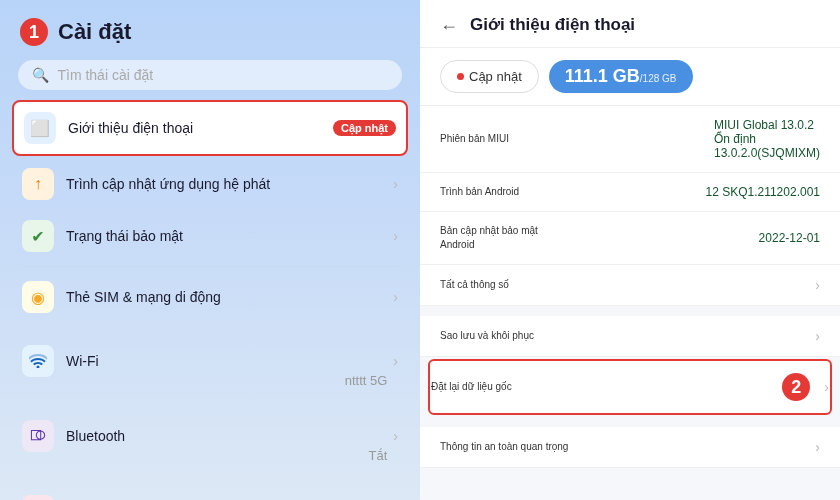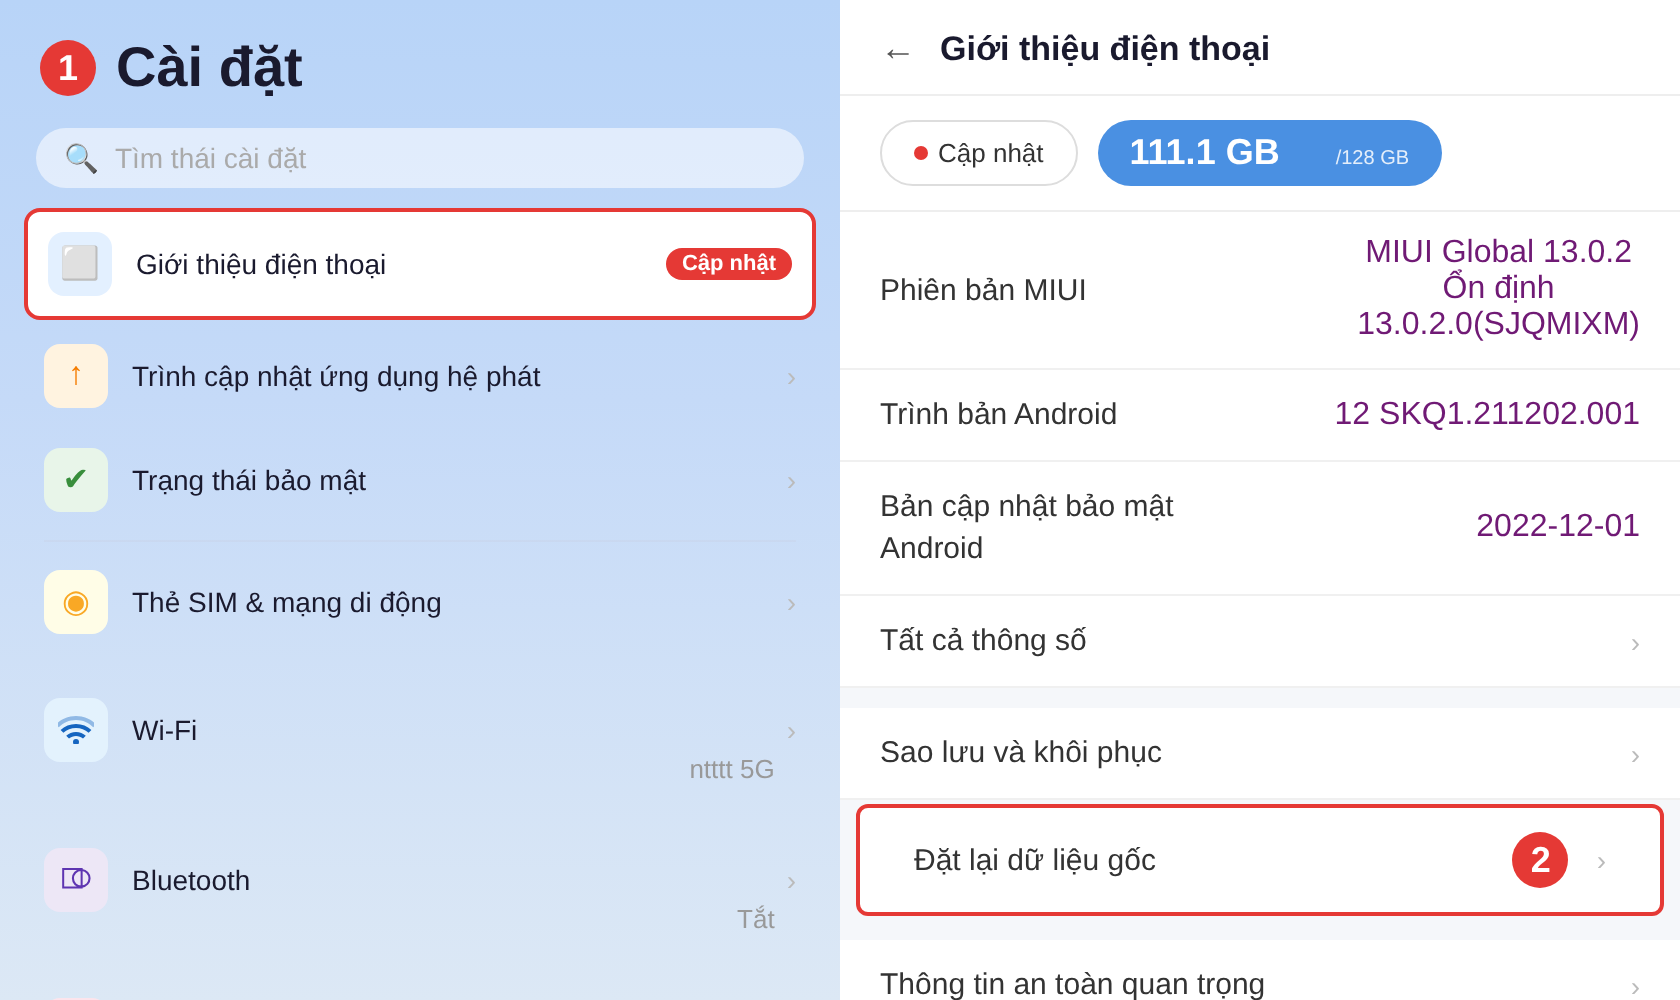--- a/index.html
+++ b/index.html
@@ -38,21 +38,21 @@
       width: 28px;
       height: 28px;
       border-radius: 50%;
       display: flex;
       align-items: center;
       justify-content: center;
       flex-shrink: 0;
     }
 
     .left-title {
-      font-size: 28px;
+      font-size: 22px;
       font-weight: 600;
       color: #1a1a2e;
     }
 
     .search-bar {
       margin: 6px 18px 10px 18px;
       background: rgba(255,255,255,0.55);
       border-radius: 22px;
       padding: 7px 14px;
       display: flex;
@@ -224,21 +224,20 @@
     }
 
     .btn-storage .storage-main {
       font-size: 18px;
       font-weight: 700;
     }
 
     .btn-storage .storage-sub {
       font-size: 10px;
       opacity: 0.85;
-      margin-left: 28px;
     }
 
     .info-list {
       flex: 1;
       overflow-y: auto;
       background: #f5f7fa;
     }
 
     .info-item {
       background: white;
@@ -249,49 +248,49 @@
       border-bottom: 1px solid #f0f0f0;
       cursor: default;
     }
 
     .info-item.clickable {
       cursor: pointer;
       text-align: right;
     }
 
     .info-label {
-      font-size: 15px;
+      font-size: 10px;
       color: #333;
       font-weight: 500;
       line-height: 1.4;
     }
 
     .info-value {
-      font-size: 16px;
-      color: #701a75;
-      text-align: center;
+      font-size: 12px;
+      color: #14532d;
+      text-align: left;
       max-width: 180px;
     }
 
     .info-chevron {
       color: #bbb;
       font-size: 14px;
       margin-left: 6px;
     }
 
     .section-gap {
       height: 10px;
       background: #f5f7fa;
     }
 
     .info-item.reset-highlight {
       border: 2px solid #e53935;
       border-radius: 6px;
       margin: 2px 8px;
-      padding: 12px 27px;
+      padding: 12px 1px;
       gap: 16px;
     }
 
     .step-2-badge {
       background: #e53935;
       color: white;
       font-size: 18px;
       font-weight: bold;
       width: 28px;
       height: 28px;

